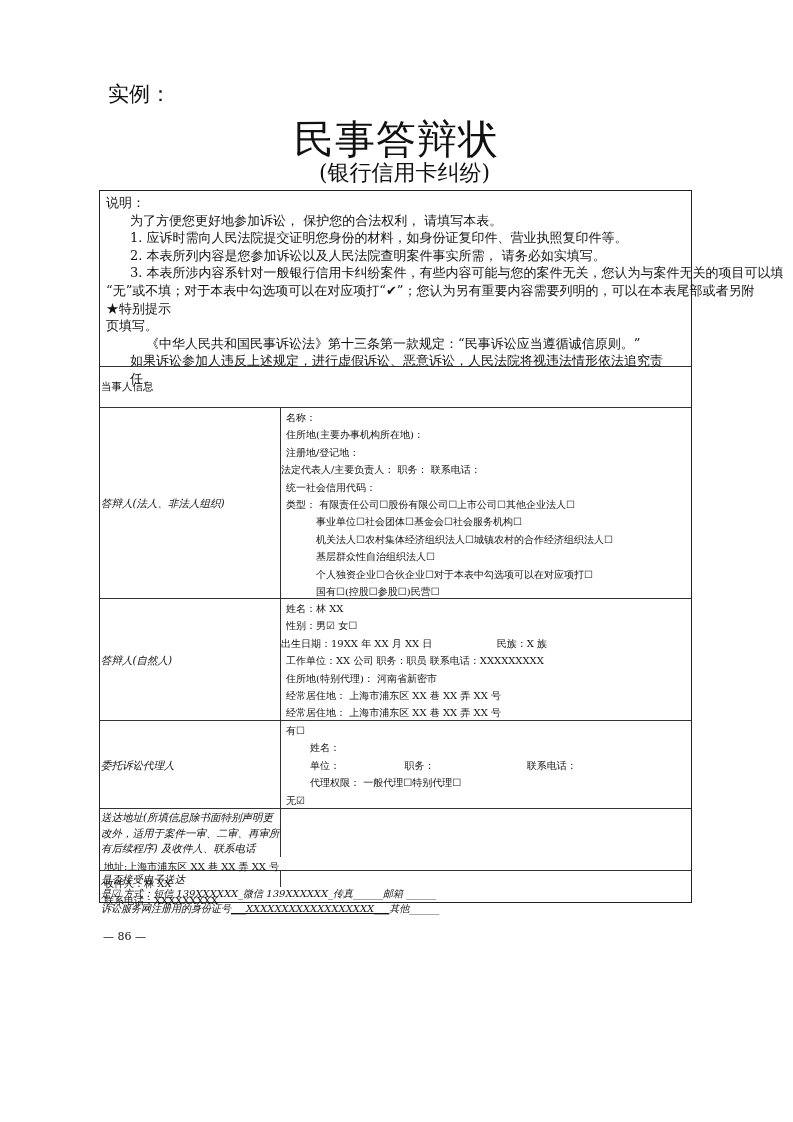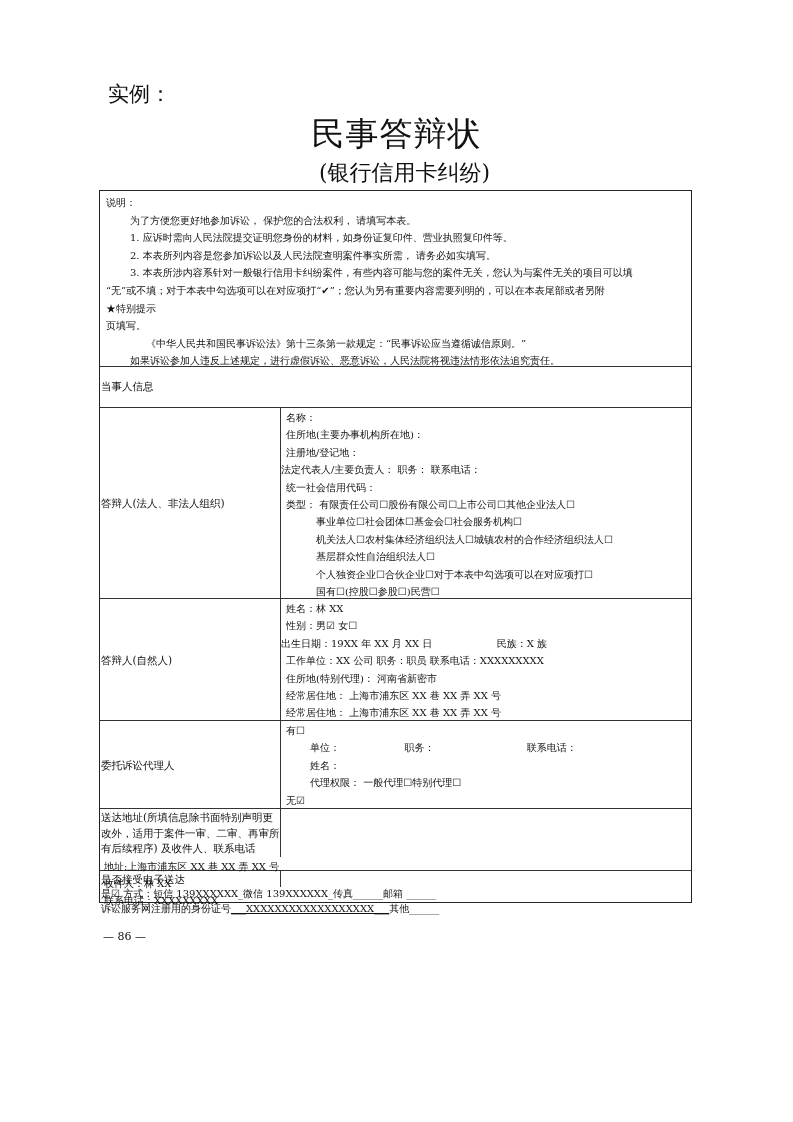--- a/index.html
+++ b/index.html
@@ -1,28 +1,28 @@
 <!DOCTYPE html>
 <html><head>
 <meta charset="utf-8">
 <style>
   html, body { margin:0; padding:0; background:#ffffff; }
   body { width:793px; height:1122px; position:relative; overflow:hidden;
          font-family:"DejaVu Serif", "Liberation Serif", serif; color:#111; }
   .abs { position:absolute; }
   .example-label { left:108px; top:80px; font-size:21px; }
-  .doc-title { left:0; width:793px; top:112px; text-align:center; font-size:33px; letter-spacing:1px; }
+  .doc-title { left:0; width:793px; top:112px; text-align:center; font-size:40px; letter-spacing:1px; }
   .doc-subtitle { left:0; width:793px; top:158px; text-align:center; font-size:22px;margin-left:8px; }
   .tbl { position:absolute; left:99px; top:190px; width:593px; border:1.5px solid #222; box-sizing:border-box; }
   .row { position:relative; border-bottom:1.5px solid #333; box-sizing:border-box; display:flex; }
   .row:last-child { border-bottom:none; }
   .cell-l { width:181px; border-right:1.5px solid #333; box-sizing:border-box; font-size:10.5px;
-            display:flex; align-items:center; padding-left:1px; line-height:16px; }
+            display:flex; align-items:center; padding-left:1px; line-height:16px;font-style:italic; }
   .cell-r { flex:1; font-size:10px; box-sizing:border-box; padding:1px 0 0 5px; line-height:17.4px; }
-  .notes { font-size:10px; line-height:17.6px; padding:3px 4px 0 6px; width:100%; box-sizing:border-box; }
+  .notes { font-size:13px; line-height:17.6px; padding:3px 4px 0 6px; width:100%; box-sizing:border-box; }
   .ind1 { padding-left:24px; }
   .ind2 { padding-left:40px; }
   .sub { padding-left:30px; }
   .full { width:100%; font-size:10.5px; display:flex; align-items:center; padding-left:1px; }
   .nopad { margin-left:-5px; }
   .u { text-decoration:underline; }
   .page-num { left:103px; top:930px; font-size:11px; }
   .line { white-space:nowrap; }
 </style>
 </head>
@@ -84,45 +84,45 @@
       <div>住所地(特别代理)： 河南省新密市</div>
       <div>经常居住地： 上海市浦东区 XX 巷 XX 弄 XX 号</div>
       <div>经常居住地： 上海市浦东区 XX 巷 XX 弄 XX 号</div>
     </div>
   </div>
 
   <div class="row" style="height:88px;">
     <div class="cell-l">委托诉讼代理人</div>
     <div class="cell-r">
       <div>有☐</div>
+      <div class="ind1">姓名：</div>
       <div class="ind1 line">
         <span>单位：</span>
         <span style="display:inline-block;width:58px;"></span>
         <span>职务：</span>
         <span style="display:inline-block;width:86px;"></span>
         <span>联系电话：</span>
       </div>
-      <div class="ind1">姓名：</div>
       <div class="ind1">代理权限： 一般代理☐特别代理☐</div>
       <div>无☑</div>
     </div>
   </div>
 
   <div class="row" style="height:62px;flex-direction:column;">
     <div class="cell-l" style="align-items:flex-start;padding-top:1px;line-height:15.5px;">送达地址(所填信息除书面特别声明更改外，适用于案件一审、二审、再审所有后续程序) 及收件人、联系电话</div>
     <div class="cell-r" style="padding-left:4px;">
       <div>地址:上海市浦东区 XX 巷 XX 弄 XX 号</div>
       <div>收件人：林 XX</div>
       <div>联系电话：XXXXXXXXX</div>
     </div>
   </div>
 
   <div class="row" style="height:31px;flex-direction:column;">
     <div class="cell-l">是否接受电子送达</div>
-    <div class="cell-r" style="padding-left:1px;line-height:14.5px;padding-top:0;">
+    <div class="cell-r" style="padding-left:1px;line-height:14.5px;padding-top:0;font-style:italic;">
       <div class="line">
         <span>是☑ 方式：短信 139XXXXXX_微信 139XXXXXX_传真</span><span>______</span><span>邮箱</span>
         <span>______</span>
       </div>
       <div class="line">
         <span>诉讼服务网注册用的身份证号</span><span class="u">___XXXXXXXXXXXXXXXXXX___</span><span>其他</span><span>______</span>
       </div>
     </div>
   </div>
 </div>

